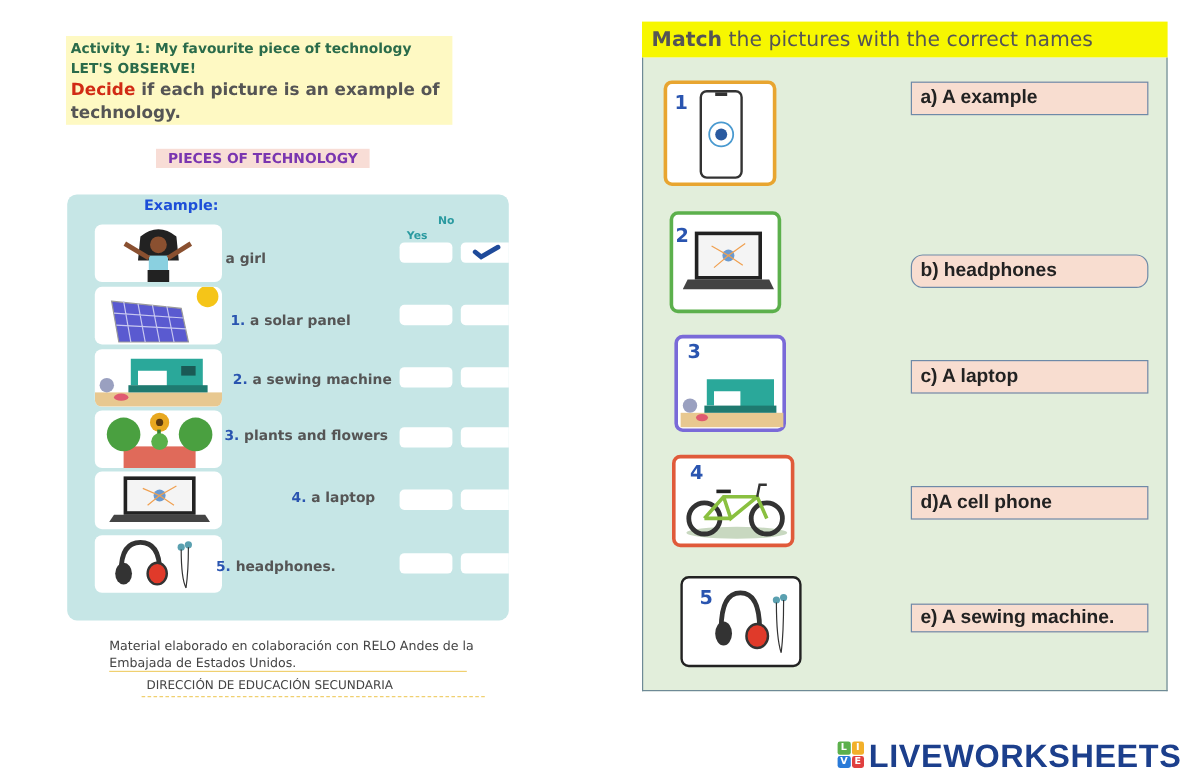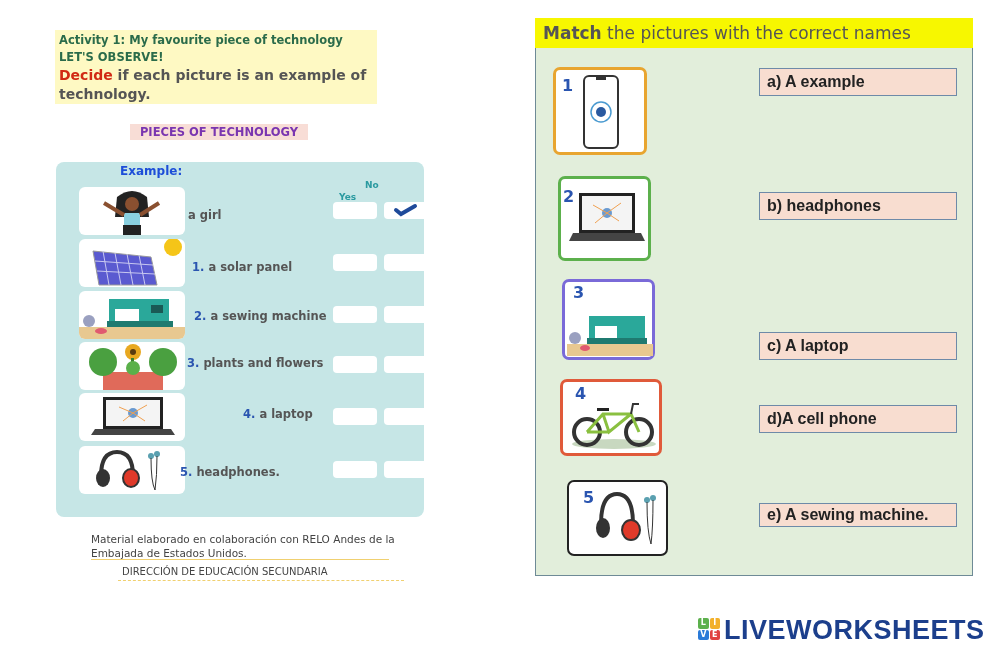--- a/index.html
+++ b/index.html
@@ -156,33 +156,33 @@
 <div class="abs pic" style="left:558px;top:176px;width:93px;height:85px;border:3px solid #5cb04c;">
   <span class="pic-num" style="top:8px;left:2px;">2</span>
   <svg style="position:absolute;left:8px;top:10px;" width="80" height="66" viewBox="0 0 80 66">
       <rect x="10" y="4" width="56" height="40" fill="#222"></rect>
       <rect x="13" y="7" width="50" height="34" fill="#f4f4f4"></rect>
       <circle cx="38" cy="24" r="5" fill="#6a9ad0"></circle>
       <path d="M24 16 L38 24 L52 14 M26 34 L38 24 L50 32" stroke="#f0a050" stroke-width="1" fill="none"></path>
       <polygon points="4,44 72,44 76,52 0,52" fill="#444"></polygon>
     </svg>
 </div>
-<div class="abs name-box" style="top:192px;">b) headphones</div>
+<div class="abs name-box" style="top:212px;border-radius:10px;">b) headphones</div>
 
 <div class="abs pic" style="left:562px;top:279px;width:93px;height:81px;border:3px solid #7a6ad8;">
   <span class="pic-num" style="top:1px;left:8px;">3</span>
   <svg style="position:absolute;left:2px;top:18px;" width="86" height="58" viewBox="0 0 86 58">
       <rect x="0" y="44" width="86" height="12" fill="#e8c890"></rect>
       <path d="M22 16 L78 16 L78 42 L50 42 L50 26 L28 26 L28 38 L22 38Z" fill="#2aa89a"></path>
       <rect x="20" y="38" width="60" height="6" fill="#1f7a70"></rect>
       <circle cx="8" cy="38" r="6" fill="#9aa0c0"></circle>
       <ellipse cx="18" cy="48" rx="5" ry="3" fill="#e05a70"></ellipse>
     </svg>
 </div>
-<div class="abs name-box" style="top:300px;margin-top:32px;">c) A laptop</div>
+<div class="abs name-box" style="top:300px;">c) A laptop</div>
 
 <div class="abs pic" style="left:560px;top:379px;width:102px;height:77px;border:3px solid #e05a3a;">
   <span class="pic-num" style="top:2px;left:12px;">4</span>
   <svg style="position:absolute;left:6px;top:14px;" width="90" height="56" viewBox="0 0 90 56">
       <ellipse cx="45" cy="48" rx="42" ry="5" fill="#c8d8c0"></ellipse>
       <circle cx="18" cy="36" r="13" fill="none" stroke="#333" stroke-width="4"></circle>
       <circle cx="70" cy="36" r="13" fill="none" stroke="#333" stroke-width="4"></circle>
       <path d="M18 36 L34 18 L62 18 L70 36 M34 18 L40 36 L62 18 M40 36 L18 36" stroke="#8ac040" stroke-width="3" fill="none"></path>
       <rect x="28" y="12" width="12" height="3" fill="#222"></rect>
       <path d="M62 18 L64 8 L70 8" stroke="#333" stroke-width="2" fill="none"></path>

